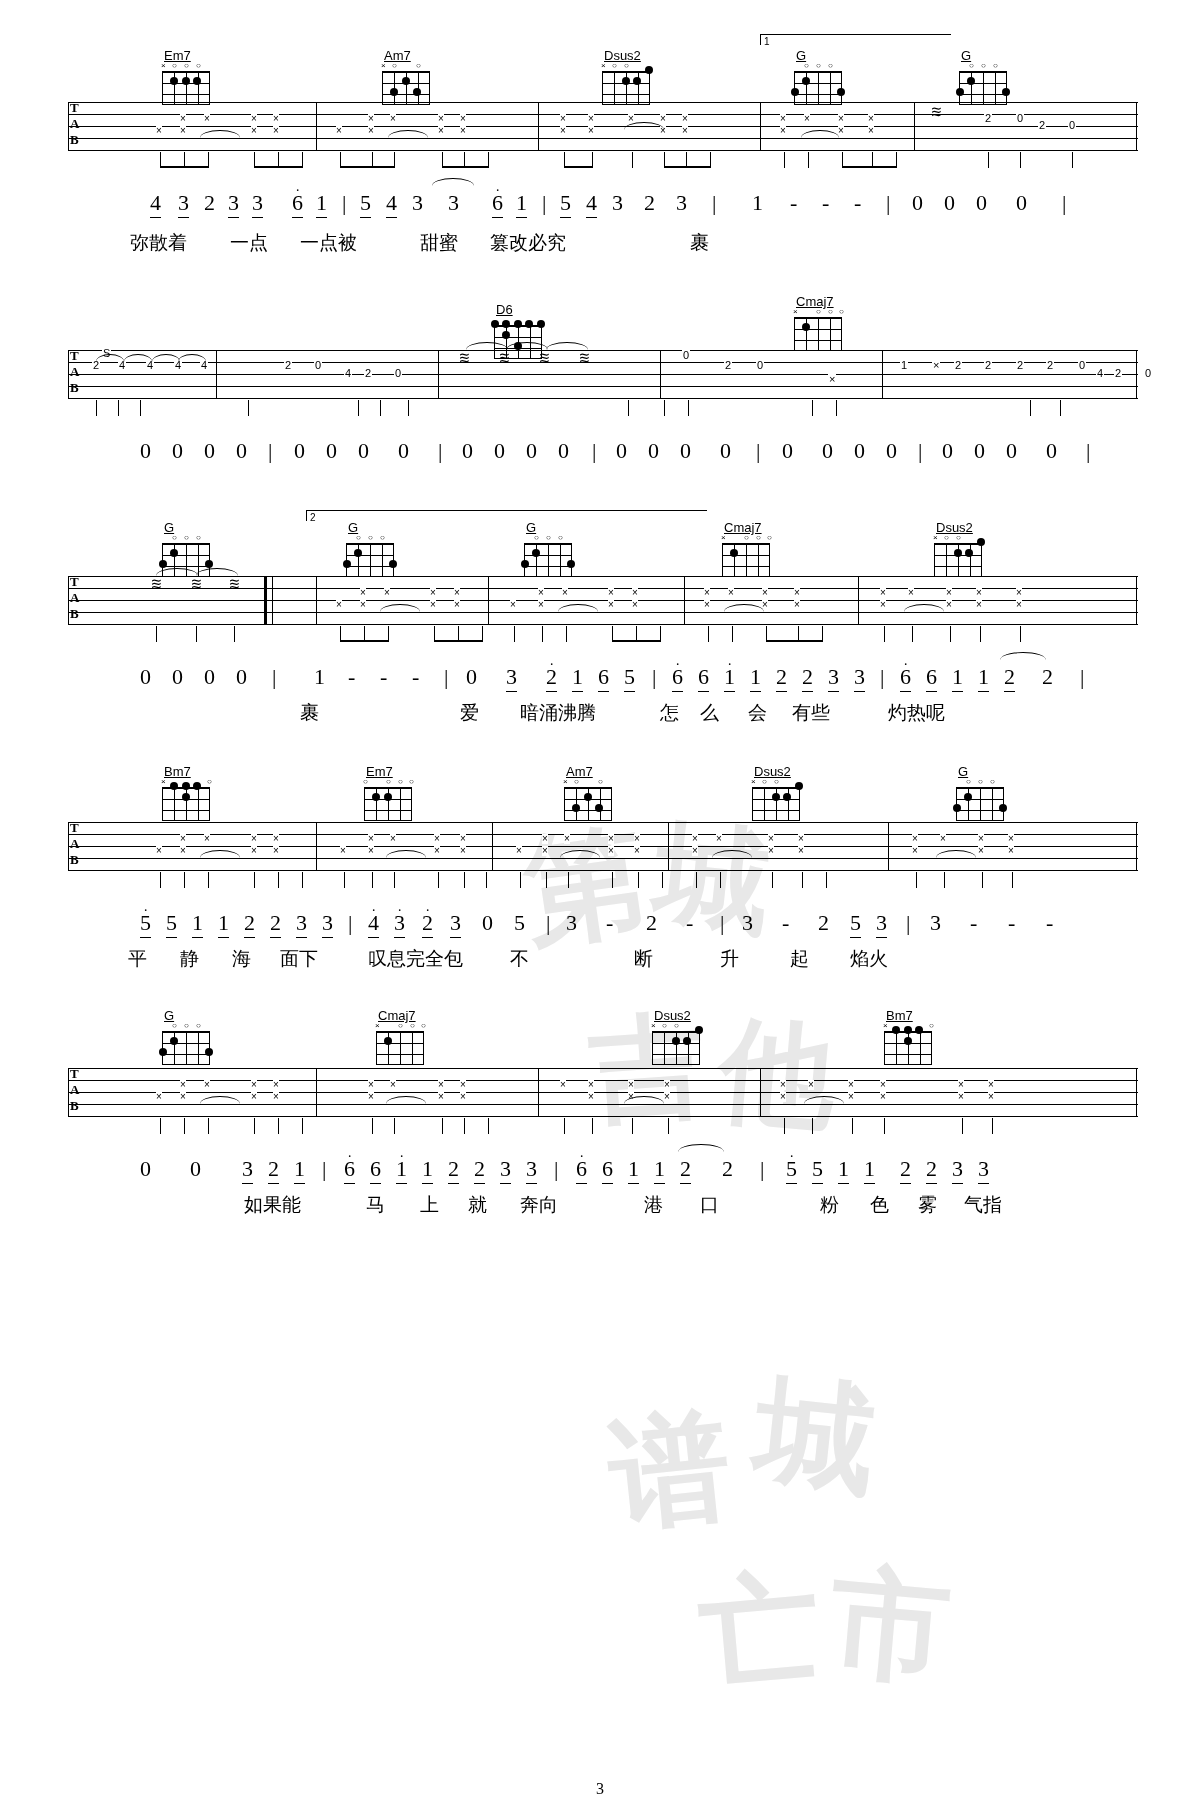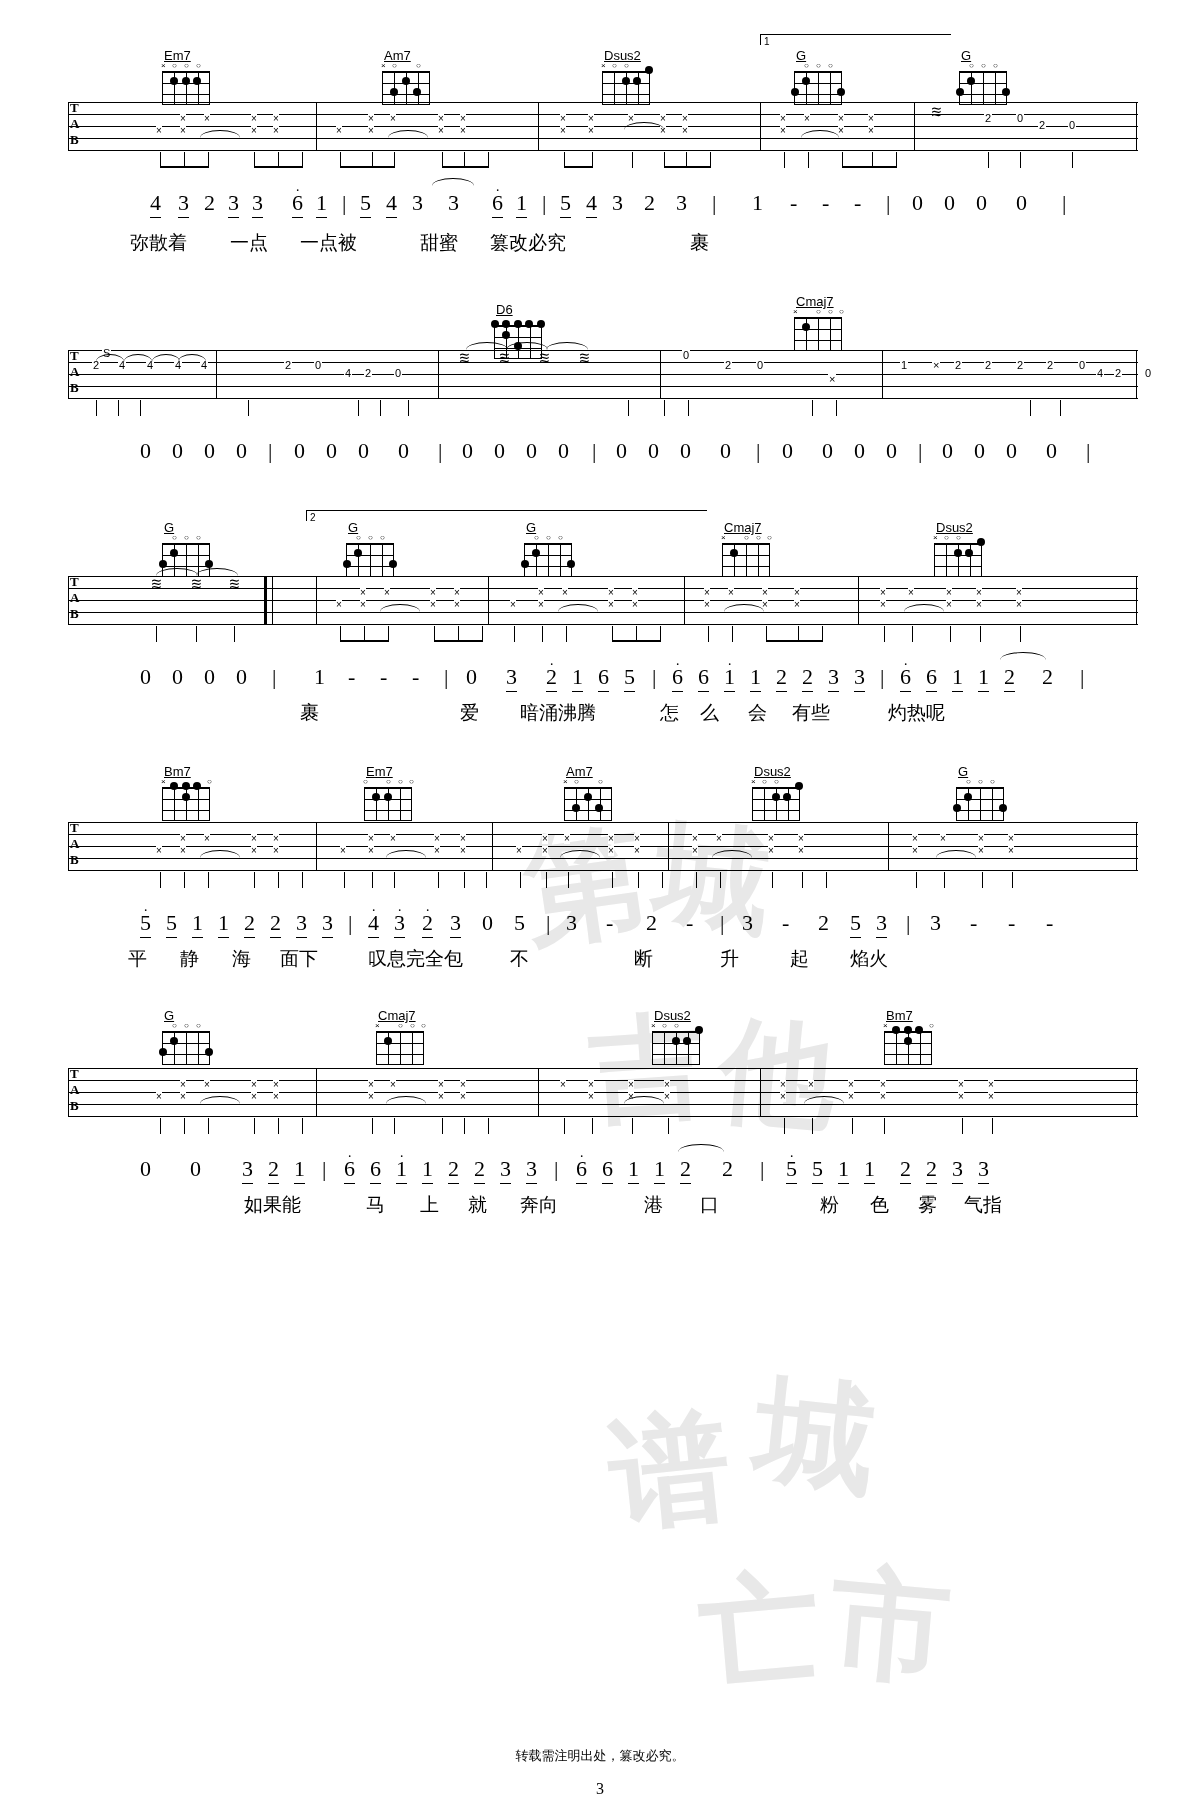--- a/index.html
+++ b/index.html
@@ -1194,16 +1194,15 @@
       <span class="tok" style="left:700px;">口</span>
       <span class="tok" style="left:820px;">粉</span>
       <span class="tok" style="left:870px;">色</span>
       <span class="tok" style="left:918px;">雾</span>
       <span class="tok" style="left:964px;">气指</span>
     </div>
   </div>
 
   </div>
 
-  <div class="footer-note" style="top:1725px;">转载需注明出处，篡改必究。</div>
   <div class="page-num" style="top:1758px;">3</div>
 
 </div>
 
 </body></html>

